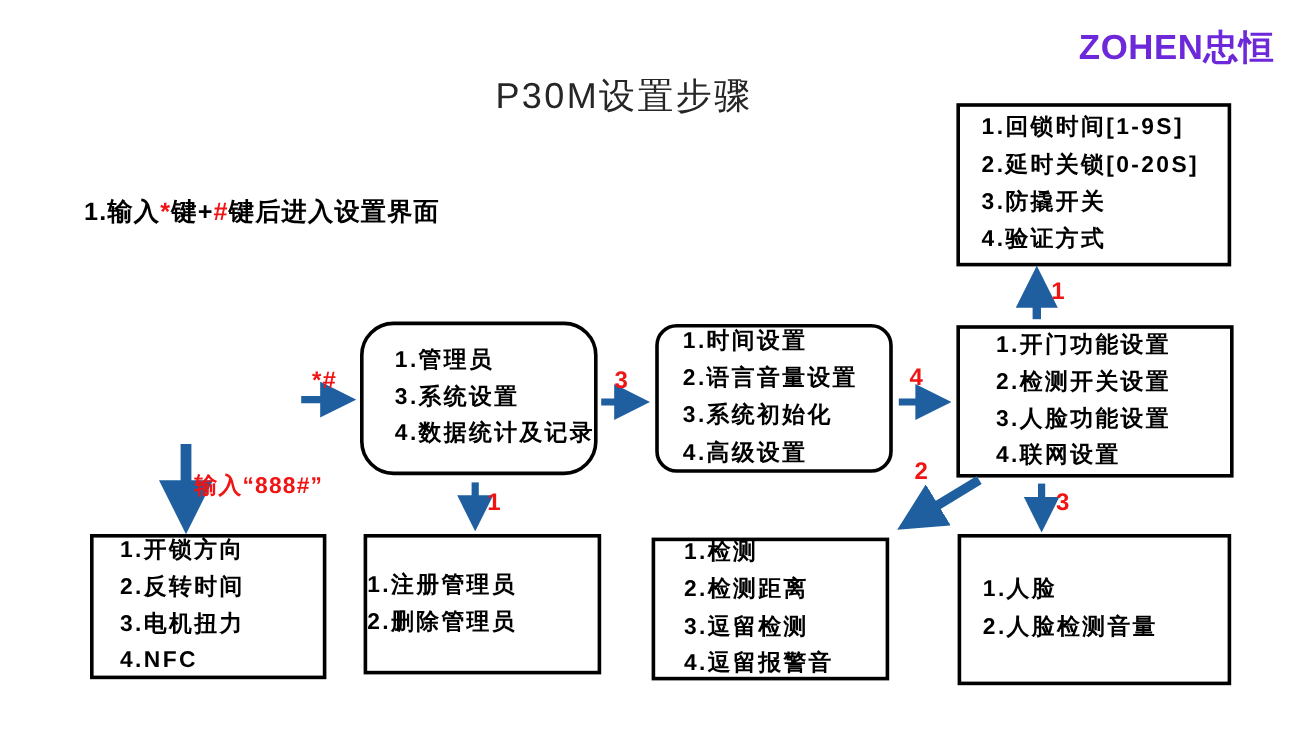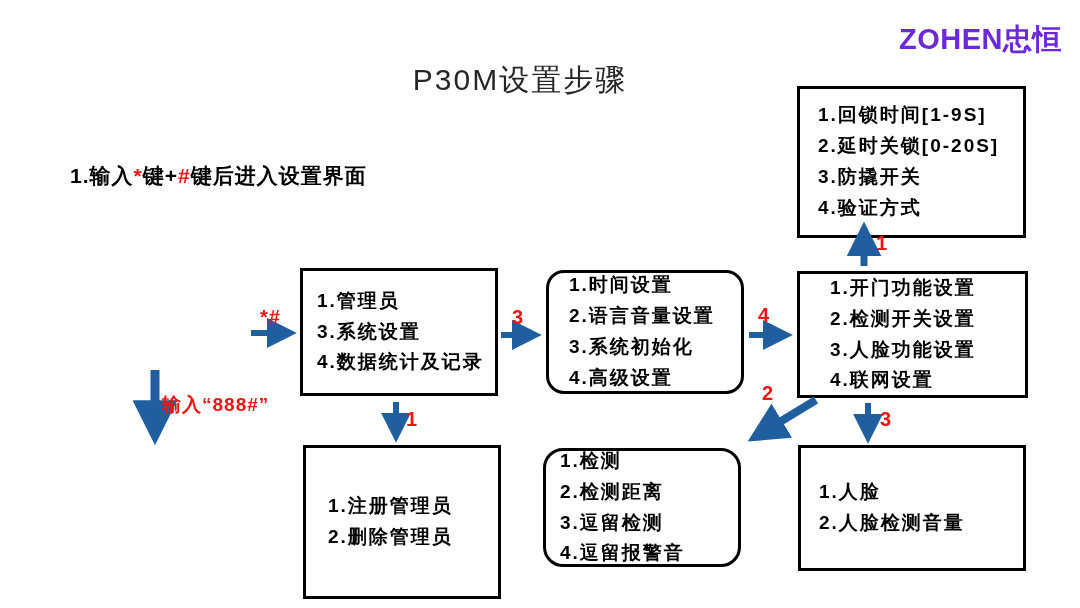--- a/index.html
+++ b/index.html
@@ -24,27 +24,27 @@
   .box{
     position:absolute;box-sizing:border-box;border:3px solid #000;background:#fff;
     display:flex;flex-direction:column;justify-content:center;
     font-weight:700;font-size:19px;letter-spacing:2px;line-height:1.62;
   }
   .box .line{white-space:nowrap;}
   .box-initial{
     left:75px;top:305px;width:172px;height:60px;border-width:4px;
     align-items:center;font-size:28px;letter-spacing:3px;
   }
-  .box-main-menu{left:300px;top:268px;width:198px;height:128px;padding-left:14px;}
+  .box-main-menu{left:300px;top:268px;width:198px;height:128px;padding-left:26px;border-radius:28px;}
   .box-system{left:546px;top:270px;width:198px;height:124px;padding-left:20px;border-radius:18px;}
   .box-advanced{left:797px;top:271px;width:231px;height:127px;padding-left:30px;}
-  .box-doorfn{left:797px;top:86px;width:229px;height:152px;padding-left:18px;}
+  .box-doorfn{left:797px;top:86px;width:229px;height:136px;padding-left:18px;}
   .box-motor{left:75px;top:445px;width:197px;height:121px;padding-left:22px;}
-  .box-admin{left:303px;top:445px;width:198px;height:154px;padding-left:22px;}
-  .box-detect{left:543px;top:448px;width:198px;height:119px;padding-left:14px;border-radius:20px;}
+  .box-admin{left:303px;top:445px;width:198px;height:117px;}
+  .box-detect{left:543px;top:448px;width:198px;height:119px;padding-left:24px;}
   .box-face{left:798px;top:445px;width:228px;height:126px;padding-left:18px;}
   .arrows{position:absolute;left:0;top:0;pointer-events:none;}
   .alabel{
     position:absolute;color:#F01414;font-weight:700;font-size:20px;white-space:nowrap;
   }
   .alabel-starhash{left:260px;top:306px;letter-spacing:1px;}
   .alabel-3a{left:512px;top:306px;}
   .alabel-4{left:758px;top:304px;}
   .alabel-1up{left:876px;top:232px;}
   .alabel-888{left:162px;top:392px;font-size:19px;letter-spacing:1px;}
@@ -84,20 +84,26 @@
     <div class="line">4.联网设置</div>
   </div>
 
   <div class="box box-doorfn">
     <div class="line">1.回锁时间[1-9S]</div>
     <div class="line">2.延时关锁[0-20S]</div>
     <div class="line">3.防撬开关</div>
     <div class="line">4.验证方式</div>
   </div>
 
+  <div class="box box-motor">
+    <div class="line">1.开锁方向</div>
+    <div class="line">2.反转时间</div>
+    <div class="line">3.电机扭力</div>
+    <div class="line">4.NFC</div>
+  </div>
 
   <div class="box box-admin">
     <div class="line">1.注册管理员</div>
     <div class="line">2.删除管理员</div>
   </div>
 
   <div class="box box-detect">
     <div class="line">1.检测</div>
     <div class="line">2.检测距离</div>
     <div class="line">3.逗留检测</div>

